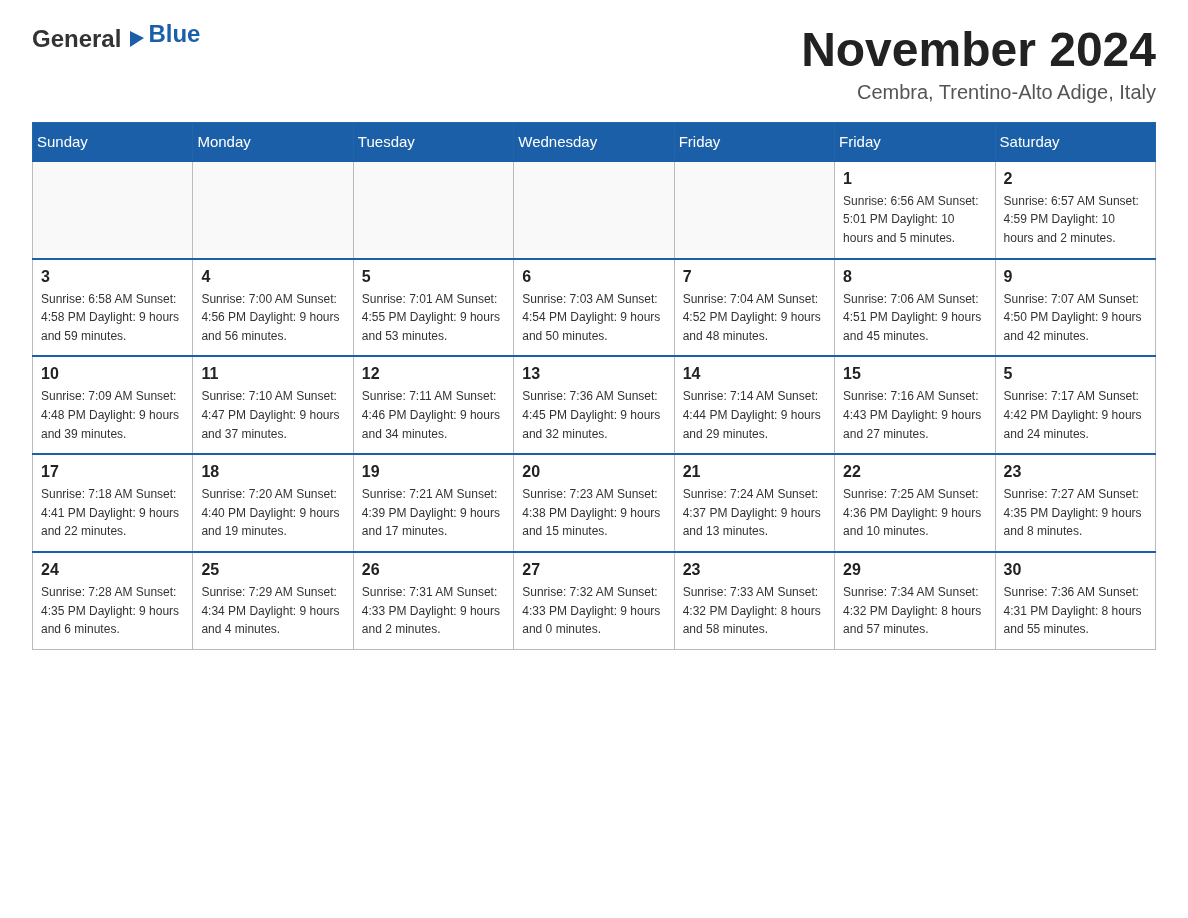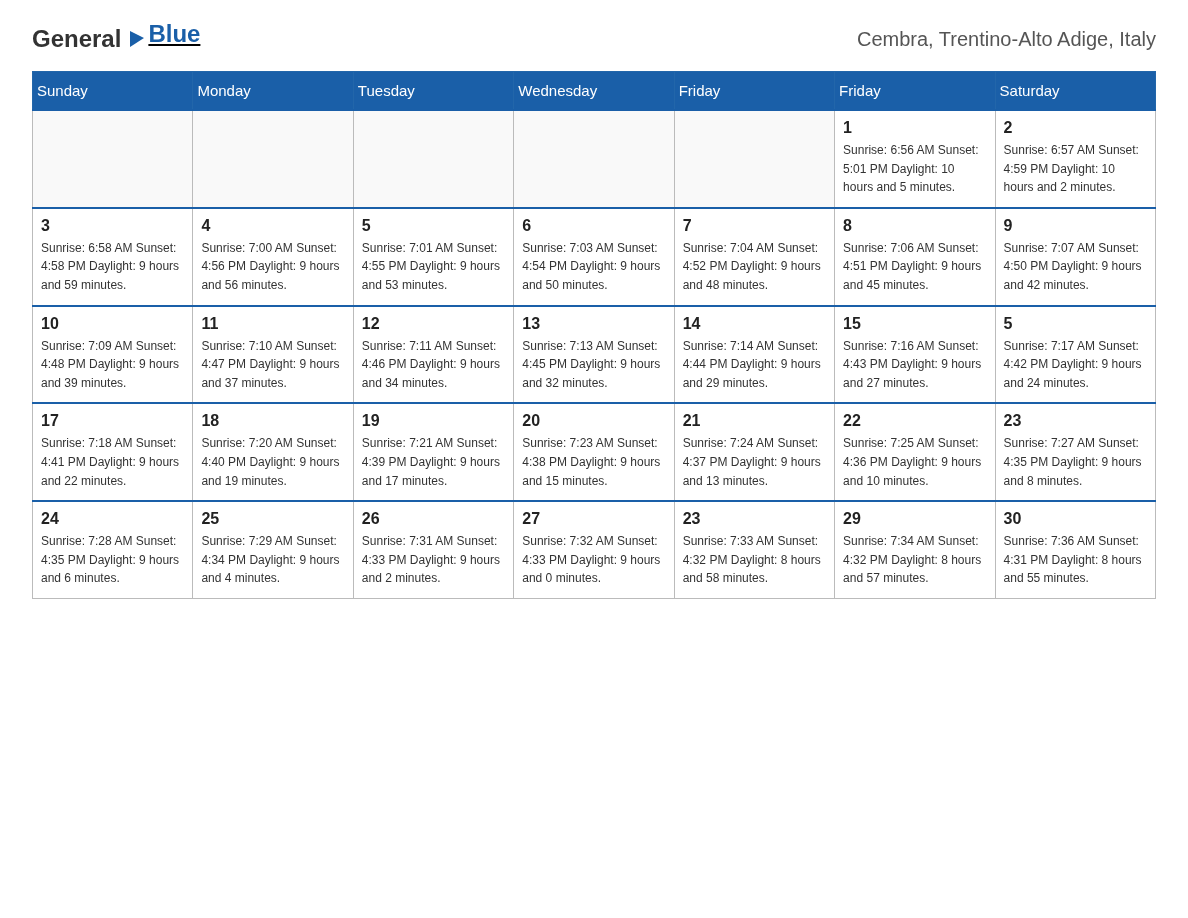--- a/index.html
+++ b/index.html
@@ -87,21 +87,20 @@
       align-items: flex-start;
     }
     .logo-row1 {
       display: flex;
       align-items: center;
     }
     .logo-row2 {
       display: flex;
       align-items: center;
       margin-top: -4px;
-      text-decoration: underline;
     }
   </style>
 </head>
 <body>
 
 <div class="header">
   <div class="logo-wrap">
     <div class="logo-row1">
       <span style="font-size:24px;font-weight:bold;color:#333;">General</span>
       <span style="display:inline-block;margin-left:3px;margin-top:3px;">
@@ -110,20 +109,21 @@
           <polygon points="6,4 20,11 6,20" fill="#1a5fa8"></polygon>
         </svg>
       </span>
     </div>
     <div class="logo-row2">
       <span style="font-size:24px;font-weight:bold;color:#1a5fa8;margin-left:2px;">Blue</span>
     </div>
   </div>
 
   <div class="title-block">
+    <h1>November 2024</h1>
     <div class="subtitle">Cembra, Trentino-Alto Adige, Italy</div>
   </div>
 </div>
 
 <table class="calendar">
   <thead>
     <tr>
       <th>Sunday</th>
       <th>Monday</th>
       <th>Tuesday</th>
@@ -223,21 +223,21 @@
         </td>
         <td>
           <div class="day-number">12</div>
           <div class="day-detail">Sunrise: 7:11 AM
 Sunset: 4:46 PM
 Daylight: 9 hours
 and 34 minutes.</div>
         </td>
         <td>
           <div class="day-number">13</div>
-          <div class="day-detail">Sunrise: 7:13 AM
+          <div class="day-detail">Sunrise: 7:36 AM
 Sunset: 4:45 PM
 Daylight: 9 hours
 and 32 minutes.</div>
         </td>
         <td>
           <div class="day-number">14</div>
           <div class="day-detail">Sunrise: 7:14 AM
 Sunset: 4:44 PM
 Daylight: 9 hours
 and 29 minutes.</div>

